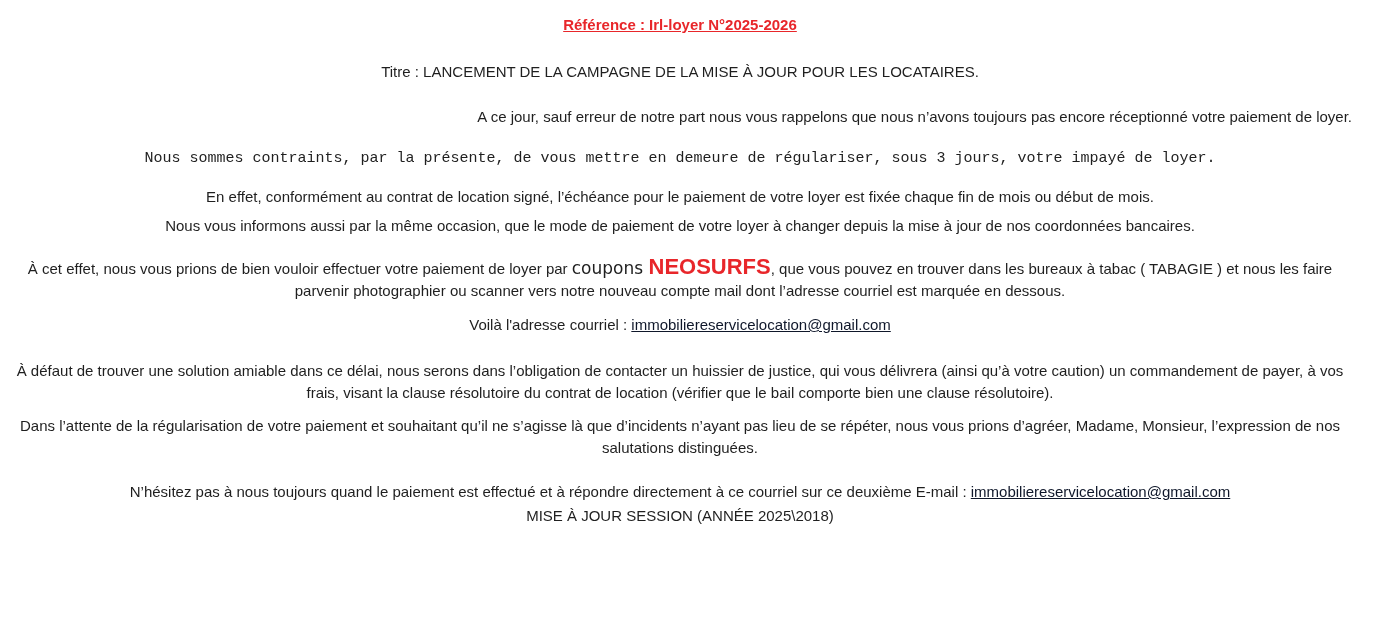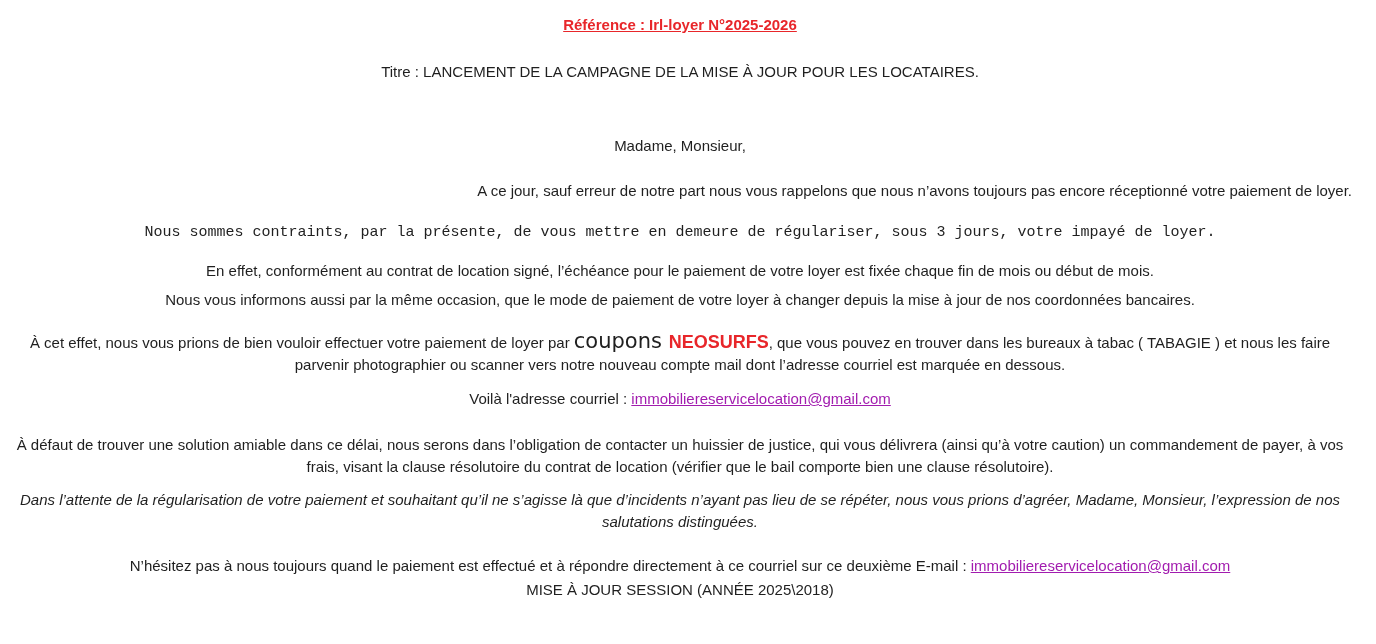--- a/index.html
+++ b/index.html
@@ -32,48 +32,47 @@
   }
   .title        { margin-top: 25px !important; }
   .salutation   { margin-top: 52px !important; }
   .p1           { margin-top: 23px !important; text-align: right; }
   .p2           { margin-top: 20px !important; font-family: Liberation Mono, monospace; }
   .p3           { margin-top: 16px !important; }
   .p4           { margin-top: 7px  !important; }
   .p5           { margin-top: 19px !important; }
   .p6           { margin-top: 12px !important; }
   .p7           { margin-top: 24px !important; }
-  .p8           { margin-top: 11px !important; font-style: italic; }
+  .p8           { margin-top: 11px !important; }
   .p9           { margin-top: 22px !important; }
   .p10          { margin-top: 2px  !important; }
   .coupons-word {
     font-family: "DejaVu Sans", sans-serif;
-    font-size: 21px;
+    font-size: 17px;
   }
   .brand {
     color: #e8262a;
     font-weight: bold;
-    font-size: 18px;
+    font-size: 22px;
   }
   a.email-link {
-    color: #a21caf;
+    color: #0f172a;
     text-decoration: underline;
     cursor: pointer;
   }
 </style>
 </head>
 <body>
 
 <div class="doc">
 
   <p class="ref">Référence : Irl-loyer N°2025-2026</p>
 
   <p class="title">Titre : LANCEMENT DE LA CAMPAGNE DE LA MISE À JOUR POUR LES LOCATAIRES.</p>
 
-  <p class="salutation">Madame, Monsieur,</p>
 
   <p class="p1">A ce jour, sauf erreur de notre part nous vous rappelons que nous n’avons toujours pas encore réceptionné votre paiement de loyer.</p>
 
   <p class="p2">Nous sommes contraints, par la présente, de vous mettre en demeure de régulariser, sous 3 jours, votre impayé de loyer.</p>
 
   <p class="p3">En effet, conformément au contrat de location signé, l’échéance pour le paiement de votre loyer est fixée chaque fin de mois ou début de mois.</p>
 
   <p class="p4">Nous vous informons aussi par la même occasion, que le mode de paiement de votre loyer à changer depuis la mise à jour de nos coordonnées bancaires.</p>
 
   <p class="p5"><span>À cet effet, nous vous prions de bien vouloir effectuer votre paiement de loyer par </span><span class="coupons-word">coupons </span><span class="brand">NEOSURFS</span><span>, que vous pouvez en trouver dans les bureaux à tabac ( TABAGIE ) et nous les faire parvenir photographier ou scanner vers notre nouveau compte mail dont l’adresse courriel est marquée en dessous.</span></p>

